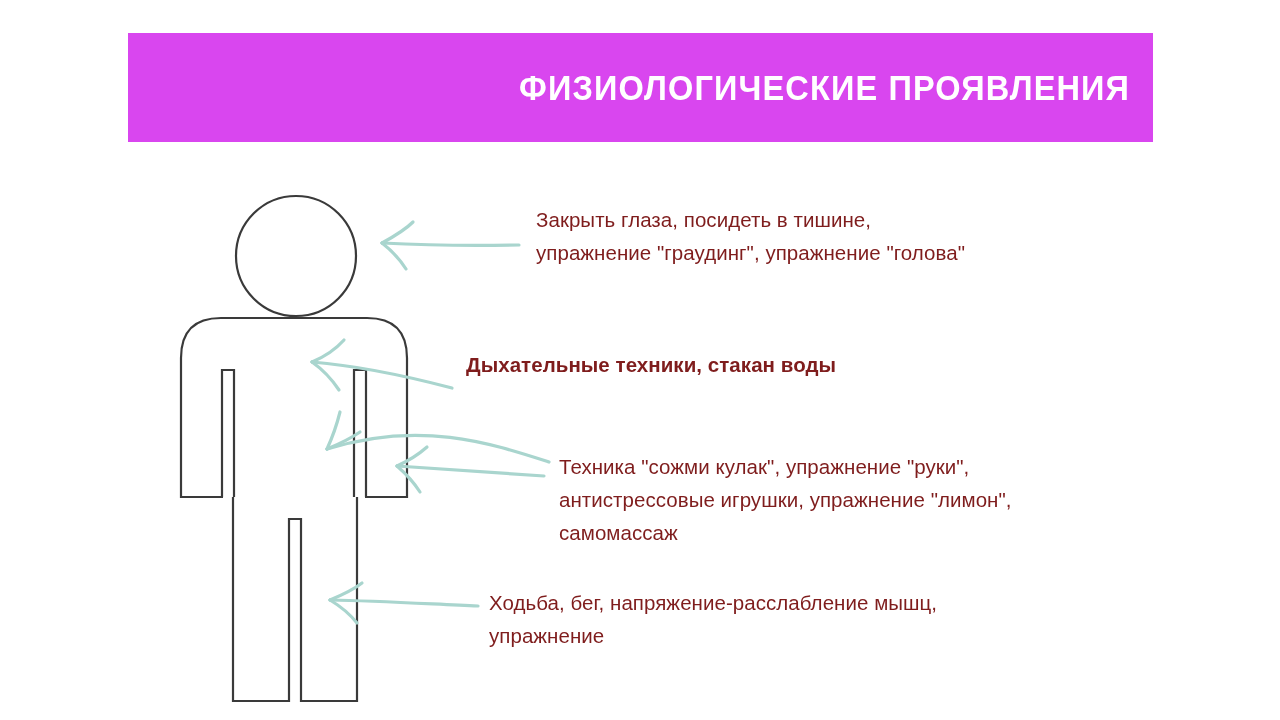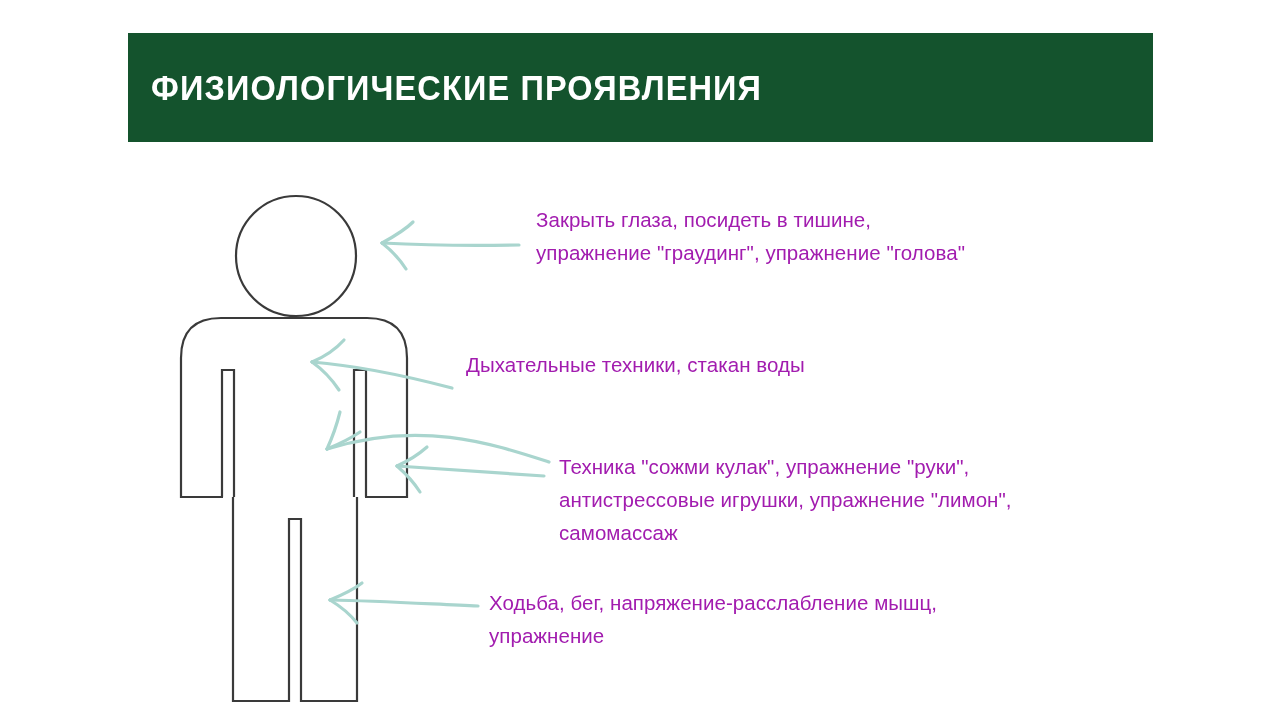--- a/index.html
+++ b/index.html
@@ -23,24 +23,24 @@
     background: #ffffff;
   }
 
   
   #title-banner {
     position: absolute;
     left: 128px;
     top: 33px;
     width: 1025px;
     height: 109px;
-    background: #14532d;
+    background: #d946ef;
     display: flex;
     align-items: center;
-    justify-content: flex-start;
+    justify-content: flex-end;
     box-sizing: border-box;
   }
   #title-text {
     color: #ffffff;
     font-family: "Liberation Sans", sans-serif;
     font-weight: bold;
     font-size: 35px;
     letter-spacing: 1.2px;
     line-height: 1;
     white-space: nowrap;
@@ -54,30 +54,30 @@
     left: 0;
     top: 0;
     width: 1280px;
     height: 720px;
     pointer-events: none;
   }
 
   
   .note {
     position: absolute;
-    color: #a21caf;
+    color: #7f1d1d;
     font-family: "Liberation Sans", sans-serif;
     font-size: 20.5px;
     line-height: 33px;
     font-weight: 400;
     white-space: pre-line;
     letter-spacing: 0.05px;
   }
   #note-head  { left: 536px; top: 203px;  width: 560px; }
-  #note-chest { left: 466px; top: 348px;  width: 470px; }
+  #note-chest { left: 466px; top: 348px;  width: 470px; font-weight: bold; }
   #note-hands { left: 559px; top: 450px;  width: 580px; }
   #note-legs  { left: 489px; top: 586px;  width: 580px; }
 </style>
 </head>
 <body>
 
 <div id="slide">
 
   <div id="title-banner">
     <div id="title-text">ФИЗИОЛОГИЧЕСКИЕ ПРОЯВЛЕНИЯ</div>

